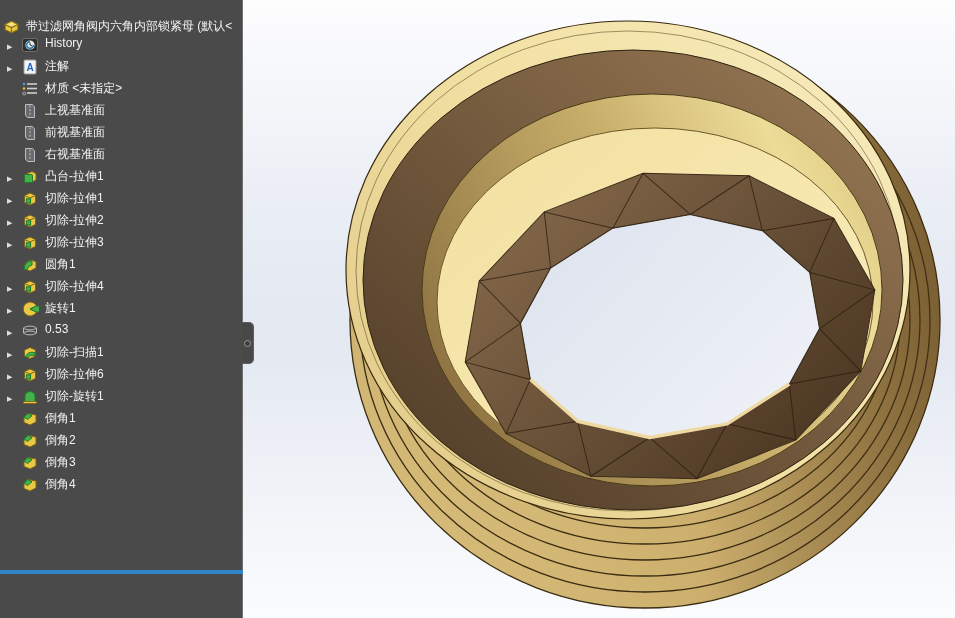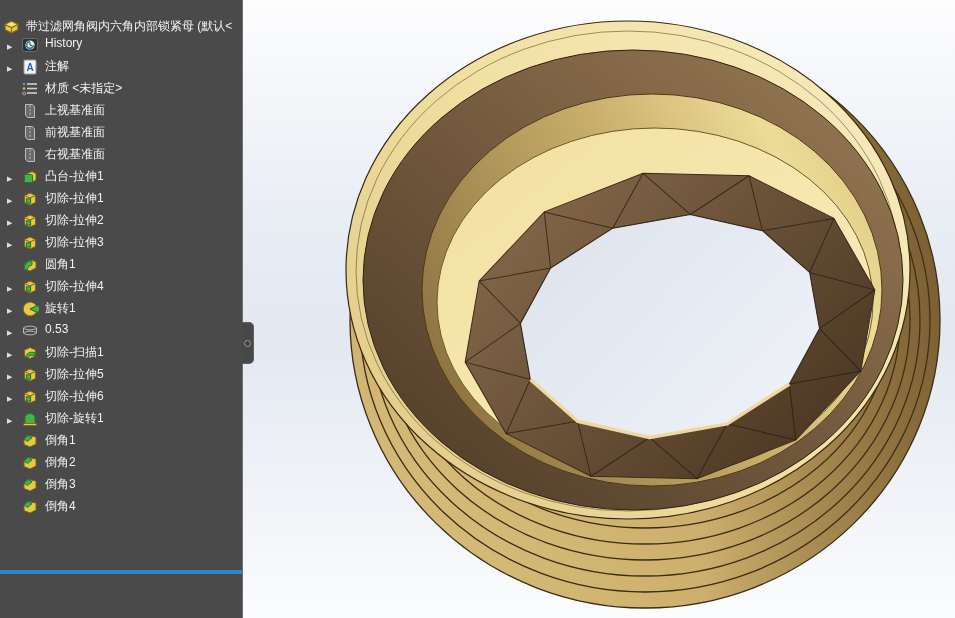--- a/index.html
+++ b/index.html
@@ -209,31 +209,20 @@
   </div>
           <div class="tree-row">
     <span class="arrow">▶</span>
     <span class="icon">
               <svg viewBox="0 0 18 18">
                 <path d="M3.5 5.5 L9 3 L14.5 5.5 L14.5 12.5 L9 15 L3.5 12.5 Z" fill="#e9c843" stroke="#7c621a"></path>
                 <path d="M3.5 5.5 L9 8 L14.5 5.5 M9 8 V15" fill="none" stroke="#7c621a"></path>
                 <rect x="5.4" y="8.8" width="4.2" height="4.2" fill="#45b249" stroke="#1f7a2e"></rect>
               </svg>
             </span>
-    <span class="label">切除-拉伸5</span>
-  </div>
-          <div class="tree-row">
-    <span class="arrow">▶</span>
-    <span class="icon">
-              <svg viewBox="0 0 18 18">
-                <path d="M3.5 5.5 L9 3 L14.5 5.5 L14.5 12.5 L9 15 L3.5 12.5 Z" fill="#e9c843" stroke="#7c621a"></path>
-                <path d="M3.5 5.5 L9 8 L14.5 5.5 M9 8 V15" fill="none" stroke="#7c621a"></path>
-                <rect x="5.4" y="8.8" width="4.2" height="4.2" fill="#45b249" stroke="#1f7a2e"></rect>
-              </svg>
-            </span>
     <span class="label">切除-拉伸6</span>
   </div>
           <div class="tree-row">
     <span class="arrow">▶</span>
     <span class="icon">
               <svg viewBox="0 0 18 18">
                 <path d="M4 13.5 V8 A5 4.5 0 0 1 14 8 V13.5 Z" fill="#45b249" stroke="#1f7a2e"></path>
                 <path d="M2.5 15.5 h13 v-2 h-13 Z" fill="#e9c843" stroke="#7c621a" stroke-width=".8"></path>
               </svg>
             </span>

